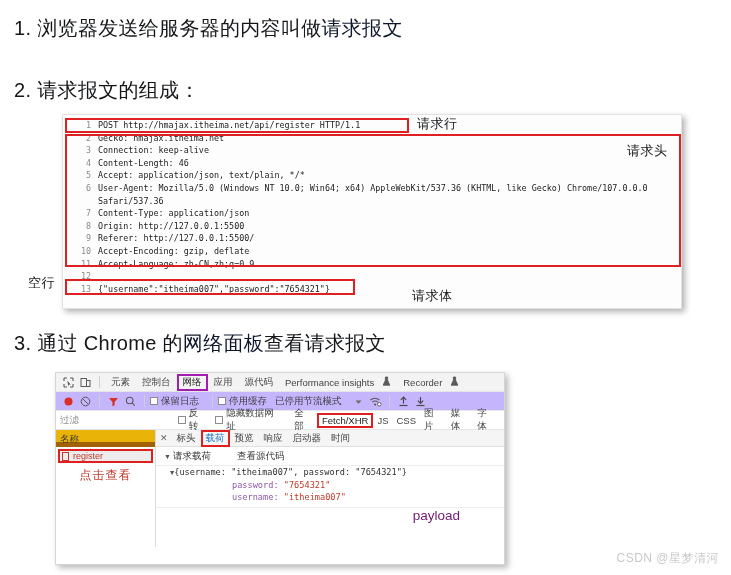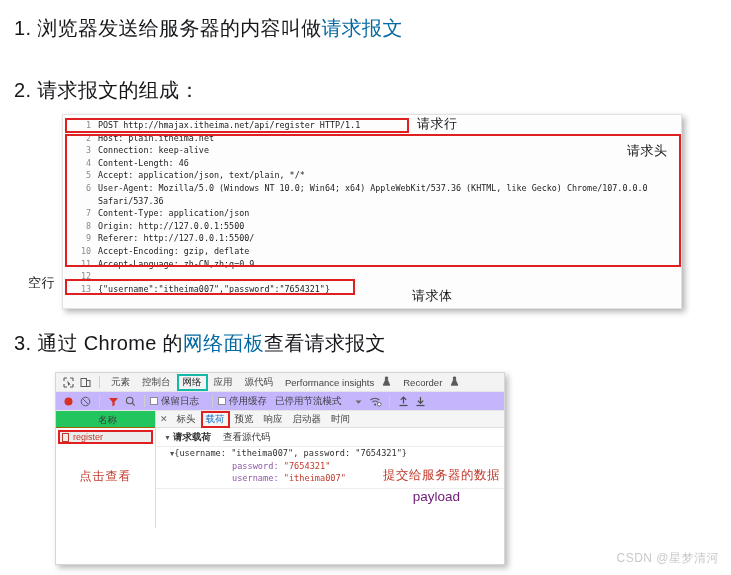--- a/index.html
+++ b/index.html
@@ -17,21 +17,21 @@
   
   .heading {
     position: absolute;
     font-size: 20px;
     line-height: 1.2;
     white-space: nowrap;
     color: #15171a;
     letter-spacing: .3px;
   }
   .heading .num { margin-right: 6px; }
-  .hl-red { color: #0369a1; }
+  .hl-red { color: #0f172a; }
 
   #h1 { left: 14px; top: 16px; }
   #h2 { left: 14px; top: 78px; }
   #h3 { left: 14px; top: 331px; }
 
   
   #req-block {
     position: absolute;
     left: 62px;
     top: 114px;
@@ -110,21 +110,21 @@
     background: #c4b5fd;
   }
   .dt-row.tabsrow { background: #f3f3f3; }
 
   .dt-tab {
     padding: 0 6px;
     color: #454545;
     cursor: default;
   }
   .dt-tab.sel {
-    border: 2px solid #14b8a6;
+    border: 2px solid #a21caf;
     padding: 0px 4px;
     color: #222;
   }
   .sep {
     width: 1px; height: 12px; background: #cfcfcf; margin: 0 5px;
   }
   .ico {
     display: inline-block;
     width: 13px; height: 13px;
     position: relative;
@@ -158,43 +158,42 @@
   
   #dt-body { display: flex; height: 117px; }
   #dt-left {
     width: 100px; flex: 0 0 100px;
     border-right: 1px solid #dcdcdc;
     background: #fff;
   }
   #dt-left .colhdr {
     height: 17px; line-height: 17px;
     padding-left: 4px;
-    border-bottom: 1px solid #a16207;
-    background: #22c55e;
+    border-bottom: 5px solid #a16207;
+    background: #eab308;
     color: #3b3b3b;
-    text-align: center;
   }
   #req-item {
     margin: 2px 2px 0 2px;
     height: 14px;
     display: flex; align-items: center;
     background: #ececec;
     border: 2px solid #e02020;
     padding-left: 2px;
   }
   .docico {
     width: 7px; height: 9px;
     border: 1px solid #c0392b;
     margin-right: 4px;
     flex: 0 0 7px;
   }
   #req-item span { color: #c0392b; font-size: 9px; }
   #click-hint {
     text-align: center;
-    margin-top: 24px;
+    margin-top: 4px;
     color: #c0392b;
     font-size: 12px;
     letter-spacing: 1px;
   }
 
   #dt-right { flex: 1; background: #fff; position: relative; }
   #subtabs {
     display: flex; align-items: center;
     height: 17px; border-bottom: 1px solid #e0e0e0;
     background: #f5f5f5; padding-left: 4px;
@@ -206,22 +205,22 @@
     color: #1a73c9;
   }
   .closex { color: #666; margin-right: 4px; font-size: 9px; }
 
   #payload-head {
     display: flex; align-items: center;
     padding: 3px 0 2px 8px;
     border-bottom: 1px solid #ededed;
   }
   #payload-head .tri { font-size: 7px; margin-right: 2px; color: #555; }
-  #payload-head .ttl { font-weight: bold; color: #303030; margin-right: 12px; }
-  #payload-head .src { color: #3b3b3b; }
+  #payload-head .ttl { font-weight: normal; color: #303030; margin-right: 4px; }
+  #payload-head .src { color: #3b3b3b; margin-left: 22px; }
 
   .pl {
     font-family: "DejaVu Sans Mono", "Liberation Mono", monospace;
     font-size: 8.6px;
     line-height: 12px;
     padding-left: 14px;
     white-space: pre;
   }
   .pl .tri { color: #555; font-size: 7px; }
   .key { color: #8d5aa8; padding-left: 48px; }
@@ -269,21 +268,21 @@
 </div>
 
 <div id="req-block">
   <div class="codewrap">
     <div class="cl">
         <span class="ln">1</span>
         <span class="ct">POST http://hmajax.itheima.net/api/register HTTP/1.1</span>
       </div>
     <div class="cl">
         <span class="ln">2</span>
-        <span class="ct">Host: plain.itheima.net</span>
+        <span class="ct">Gecko: hmajax.itheima.net</span>
       </div>
     <div class="cl">
         <span class="ln">3</span>
         <span class="ct">Connection: keep-alive</span>
       </div>
     <div class="cl">
         <span class="ln">4</span>
         <span class="ct">Content-Length: 46</span>
       </div>
     <div class="cl">
@@ -425,20 +424,34 @@
         </svg>
     </span>
     <span class="ico">
       <svg width="13" height="13" viewBox="0 0 13 13">
           <path d="M6.5 8.5V2M3.8 5.7L6.5 8.5l2.7-2.8" stroke="#4a4a4a" stroke-width="1.2" fill="none"></path>
           <path d="M2.5 10.5h8" stroke="#4a4a4a" stroke-width="1.2"></path>
         </svg>
     </span>
   </div>
 
+  <div id="filter-row">
+    <span id="filter-input">过滤</span>
+    <span class="chk"></span>
+    <span class="lbl">反转</span>
+    <span class="chk"></span>
+    <span class="lbl">隐藏数据网址</span>
+    <span class="ftab">全部</span>
+    <span class="ftab selbox">Fetch/XHR</span>
+    <span class="ftab">JS</span>
+    <span class="ftab">CSS</span>
+    <span class="ftab">图片</span>
+    <span class="ftab">媒体</span>
+    <span class="ftab">字体</span>
+  </div>
 
   <div id="dt-body">
 
     <div id="dt-left">
       <div class="colhdr">名称</div>
       <div id="req-item">
         <span class="docico"></span>
         <span>register</span>
       </div>
       <div id="click-hint">点击查看</div>
@@ -459,19 +472,18 @@
         <span class="tri">▼</span>
         <span class="ttl">请求载荷</span>
         <span class="src">查看源代码</span>
       </div>
 
       <div class="pl"><span class="tri">▼</span><span class="plain">{username: "itheima007", password: "7654321"}</span></div>
       <div class="pl" style="padding-left:28px"><span class="key">password:</span> <span class="str">"7654321"</span></div>
       <div class="pl" style="padding-left:28px"><span class="key">username:</span> <span class="str">"itheima007"</span></div>
       <div id="pl-divider"></div>
 
-      <div id="ann-payload1">提交给服务器的数据</div>
       <div id="ann-payload2">payload</div>
     </div>
   </div>
 </div>
 
 <div id="watermark">CSDN @星梦清河</div>
 
 </body></html>

